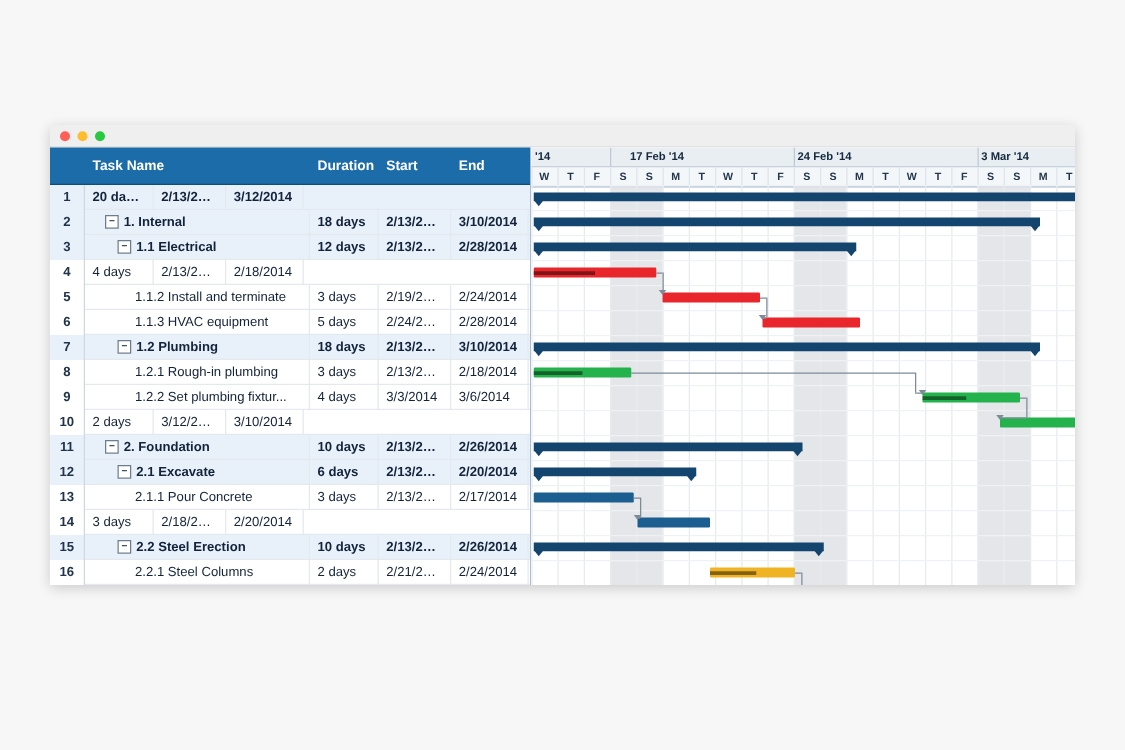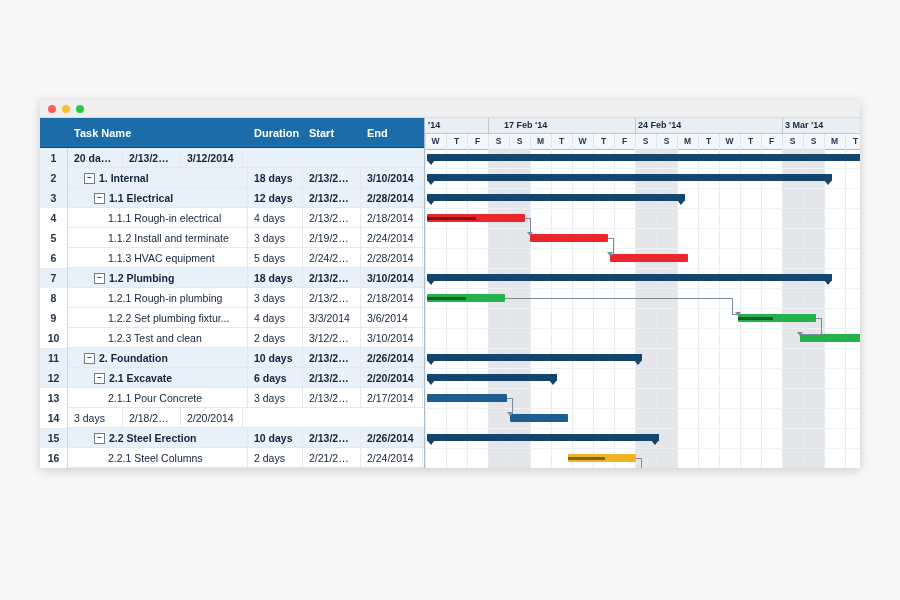--- a/index.html
+++ b/index.html
@@ -285,21 +285,20 @@
             </div>
             <div class="grid-row level2 summary">
               <div class="cell c-id">3</div>
               <div class="cell c-name"><span class="twisty">−</span><span>1.1 Electrical</span></div>
               <div class="cell c-dur">12 days</div>
               <div class="cell c-start">2/13/2014</div>
               <div class="cell c-end">2/28/2014</div>
             </div>
             <div class="grid-row level3">
               <div class="cell c-id">4</div>
-              <div class="cell c-name"><span>1.1.1 Rough-in electrical</span></div>
               <div class="cell c-dur">4 days</div>
               <div class="cell c-start">2/13/2014</div>
               <div class="cell c-end">2/18/2014</div>
             </div>
             <div class="grid-row level3">
               <div class="cell c-id">5</div>
               <div class="cell c-name"><span>1.1.2 Install and terminate</span></div>
               <div class="cell c-dur">3 days</div>
               <div class="cell c-start">2/19/2014</div>
               <div class="cell c-end">2/24/2014</div>
@@ -327,21 +326,20 @@
             </div>
             <div class="grid-row level3">
               <div class="cell c-id">9</div>
               <div class="cell c-name"><span>1.2.2 Set plumbing fixtur...</span></div>
               <div class="cell c-dur">4 days</div>
               <div class="cell c-start">3/3/2014</div>
               <div class="cell c-end">3/6/2014</div>
             </div>
             <div class="grid-row level3">
               <div class="cell c-id">10</div>
-              <div class="cell c-name"><span>1.2.3 Test and clean</span></div>
               <div class="cell c-dur">2 days</div>
               <div class="cell c-start">3/12/2014</div>
               <div class="cell c-end">3/10/2014</div>
             </div>
             <div class="grid-row level1 summary">
               <div class="cell c-id">11</div>
               <div class="cell c-name"><span class="twisty">−</span><span>2. Foundation</span></div>
               <div class="cell c-dur">10 days</div>
               <div class="cell c-start">2/13/2014</div>
               <div class="cell c-end">2/26/2014</div>

